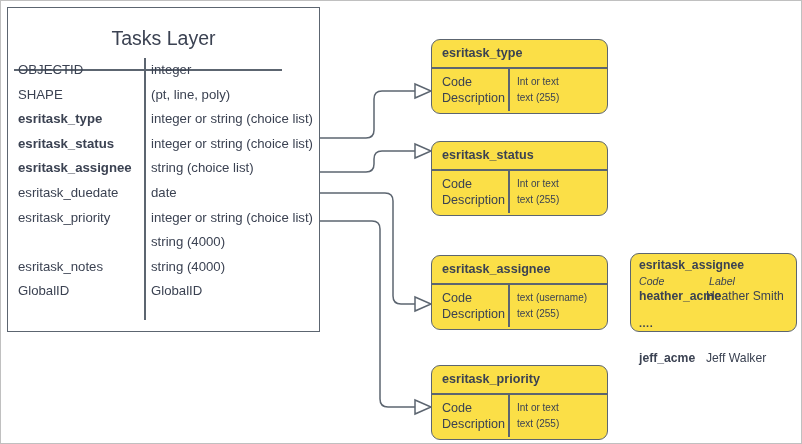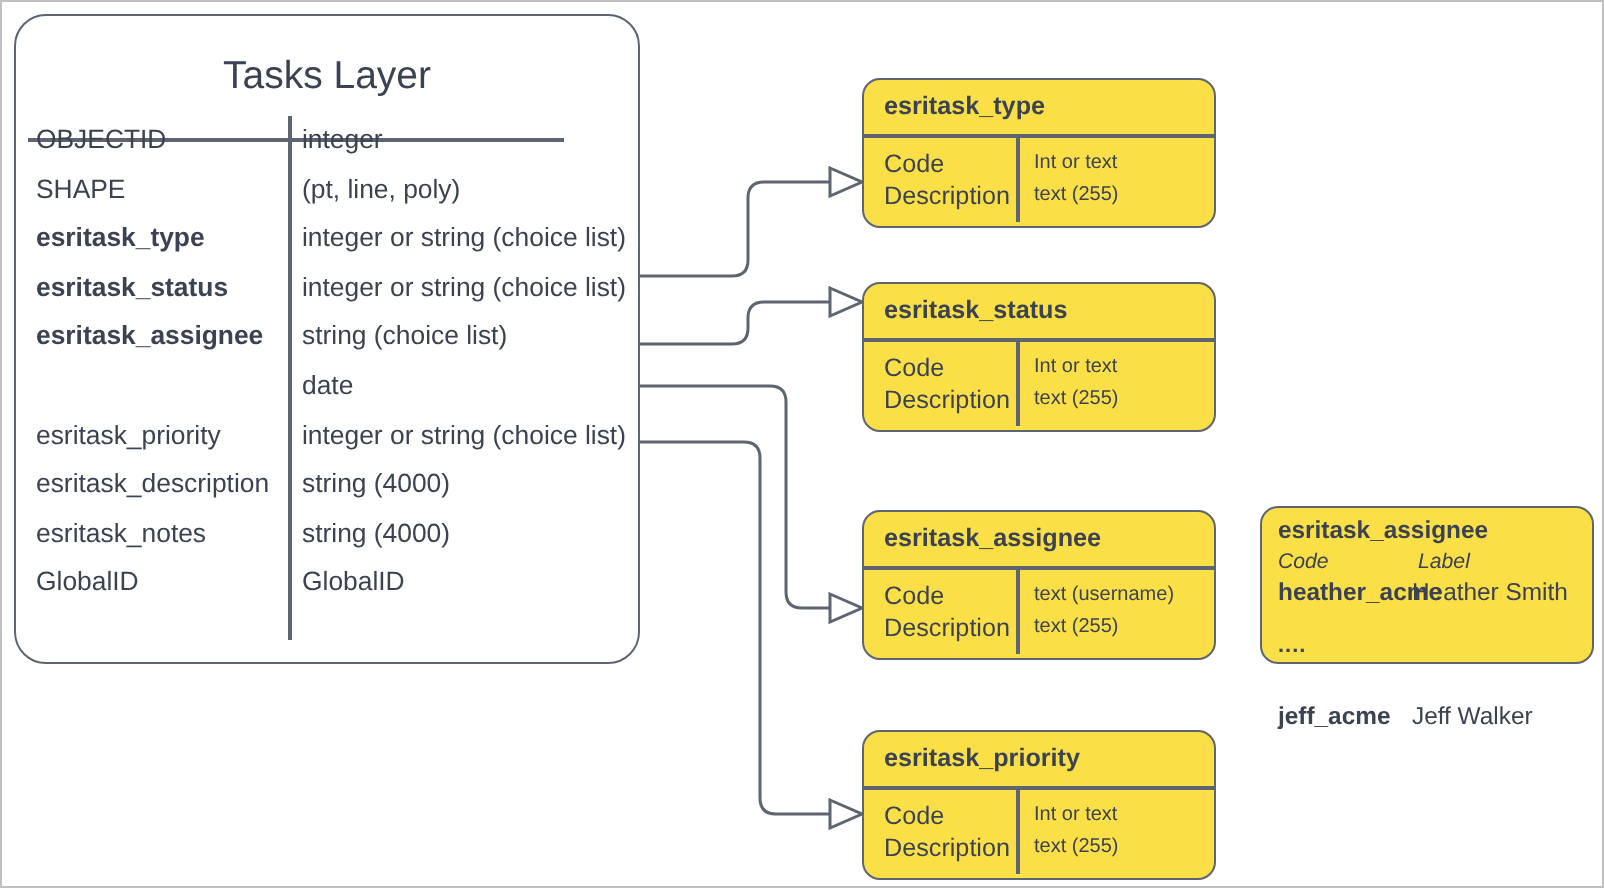--- a/index.html
+++ b/index.html
@@ -21,21 +21,21 @@
 
   
   .main-box {
     position: absolute;
     left: 6px;
     top: 6px;
     width: 313px;
     height: 325px;
     background: #ffffff;
     border: 1.6px solid #5c6570;
-    border-radius: 16px;
+    border-radius: 0;
     box-sizing: border-box;
   }
   .main-title {
     position: absolute;
     left: 0;
     top: 0;
     width: 100%;
     height: 61px;
     line-height: 61px;
     text-align: center;
@@ -252,28 +252,28 @@
       </div>
       <div class="row bold" style="top:73.8px;">
         <span class="fname">esritask_status</span>
         <span class="ftype">integer or string (choice list)</span>
       </div>
       <div class="row bold" style="top:98.4px;">
         <span class="fname">esritask_assignee</span>
         <span class="ftype">string (choice list)</span>
       </div>
       <div class="row" style="top:123px;">
+        <span class="fname">esritask_duedate</span>
         <span class="ftype">date</span>
       </div>
       <div class="row" style="top:147.6px;">
         <span class="fname">esritask_priority</span>
         <span class="ftype">integer or string (choice list)</span>
       </div>
       <div class="row" style="top:172.2px;">
-        <span class="fname">esritask_description</span>
         <span class="ftype">string (4000)</span>
       </div>
       <div class="row" style="top:196.8px;">
         <span class="fname">esritask_notes</span>
         <span class="ftype">string (4000)</span>
       </div>
       <div class="row" style="top:221.4px;text-decoration:underline;">
         <span class="fname">GlobalID</span>
         <span class="ftype">GlobalID</span>
       </div>

